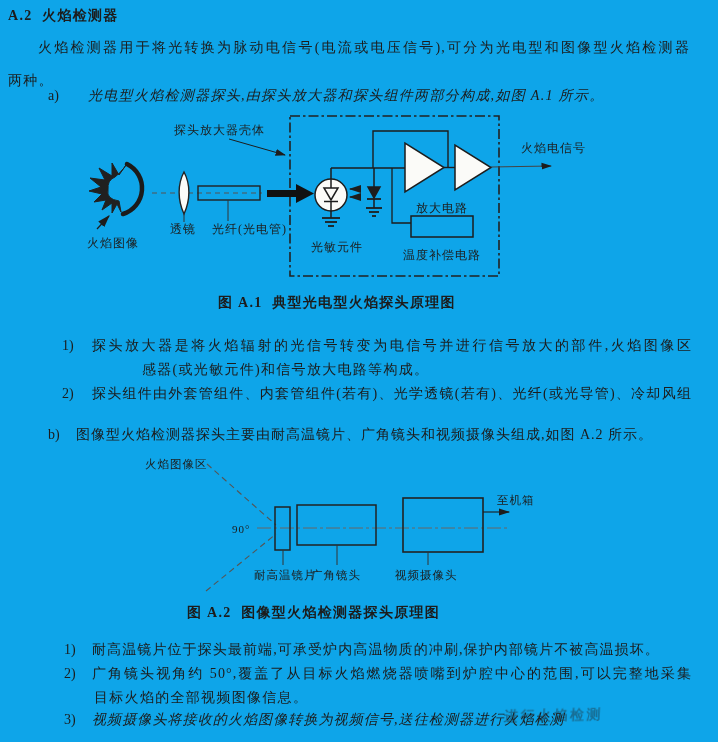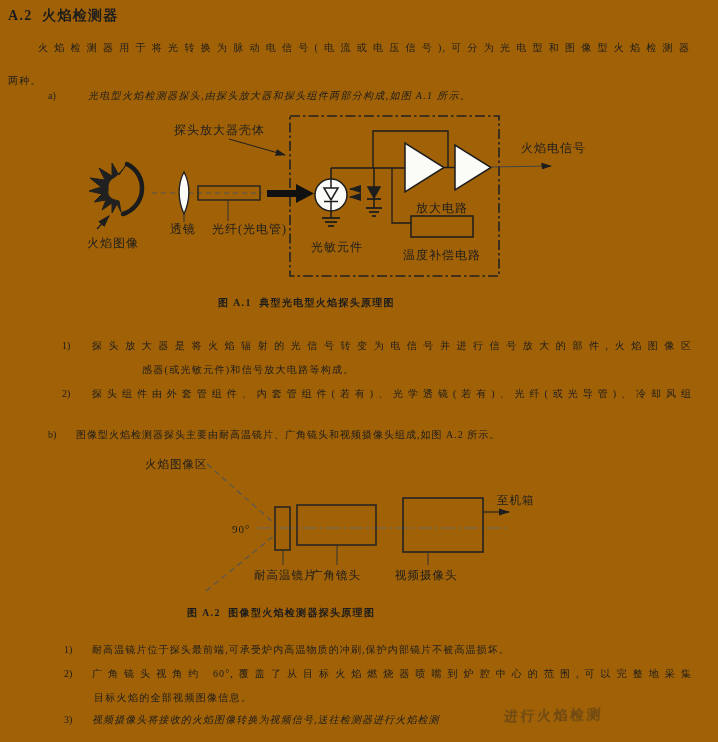--- a/index.html
+++ b/index.html
@@ -1,21 +1,21 @@
 <!DOCTYPE html>
 <html><head>
 <meta charset="utf-8">
 <style>
   html,body{margin:0;padding:0;background:#e8e8e8;}
   .page{
-    position:relative;width:718px;height:742px;background:#a16207;
+    position:relative;width:718px;height:742px;background:#0ea5e9;
     font-family:"Liberation Serif","DejaVu Serif",serif;color:#1c1c1c;
     overflow:hidden;
   }
-  .tline{position:absolute;font-size:10px;line-height:17px;letter-spacing:1.3px;white-space:pre;}
+  .tline{position:absolute;font-size:14px;line-height:17px;letter-spacing:1.3px;white-space:pre;}
   .just{white-space:normal;text-align:justify;text-align-last:justify;letter-spacing:1.1px;}
   .bold{font-weight:bold;}
   .marker{letter-spacing:0;}
   svg text{font-family:"Liberation Serif","DejaVu Serif",serif;fill:#1d1d1d;letter-spacing:1px;}
   svg{position:absolute;}
   .wm{
     position:absolute;font-size:14px;font-weight:bold;letter-spacing:2.5px;
     color:rgba(35,35,35,.42);filter:blur(.4px);transform:rotate(-1.2deg) skewX(-4deg);
     white-space:pre;
   }
@@ -148,21 +148,21 @@
     <line x1="483" y1="512" x2="509" y2="512" stroke="#1d1d1d" stroke-width="1.1" marker-end="url(#ah2)"></line>
     <text x="497" y="504" font-size="11.5">至机箱</text>
   </svg>
 
   <div class="tline bold" style="left:187px;top:604px;">图 A.2  图像型火焰检测器探头原理图</div>
 
   <div class="tline marker" style="left:64px;top:641px;">1)</div>
   <div class="tline" style="left:92px;top:641px;letter-spacing:1.1px;">耐高温镜片位于探头最前端,可承受炉内高温物质的冲刷,保护内部镜片不被高温损坏。</div>
 
   <div class="tline marker" style="left:64px;top:665px;">2)</div>
-  <div class="tline just" style="left:92px;top:665px;width:600px;">广角镜头视角约 60°,覆盖了从目标火焰燃烧器喷嘴到炉腔中心的范围,可以完整地采集</div>
+  <div class="tline just" style="left:92px;top:665px;width:600px;">广角镜头视角约 50°,覆盖了从目标火焰燃烧器喷嘴到炉腔中心的范围,可以完整地采集</div>
   <div class="tline" style="left:94px;top:689px;">目标火焰的全部视频图像信息。</div>
 
   <div class="tline marker" style="left:64px;top:711px;">3)</div>
   <div class="tline" style="left:92px;top:711px;letter-spacing:1.1px;font-style:italic;">视频摄像头将接收的火焰图像转换为视频信号,送往检测器进行火焰检测</div>
 
   <div class="wm" style="left:504px;top:707px;">进行火焰检测</div>
 
 </div>
 
 </body></html>

